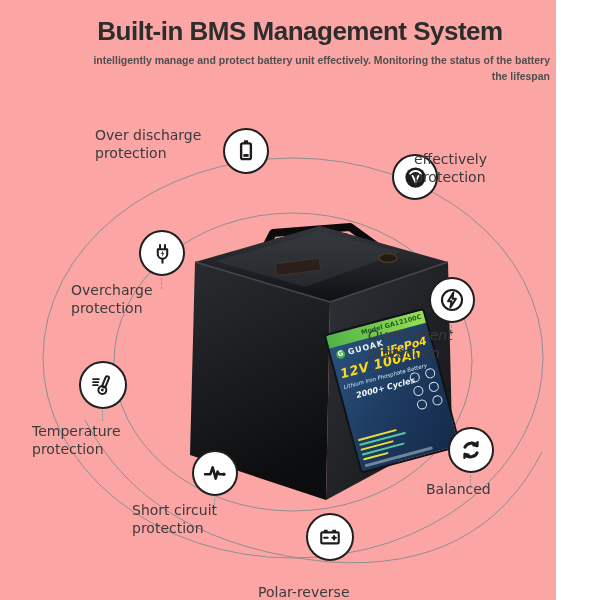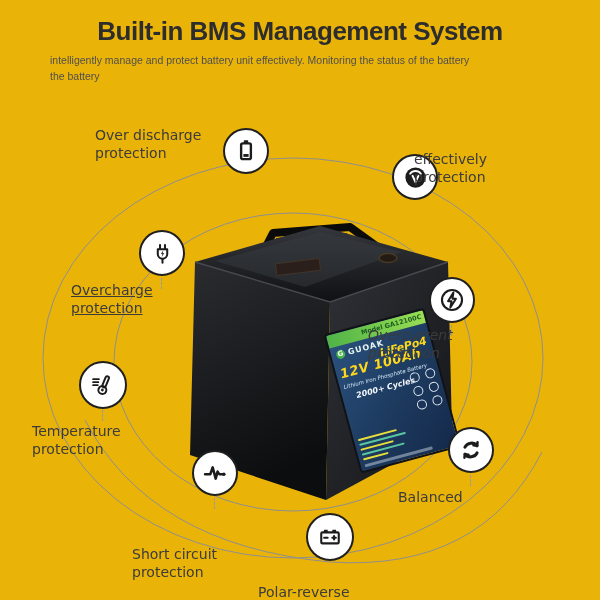--- a/index.html
+++ b/index.html
@@ -1,29 +1,30 @@
 <!DOCTYPE html>
 <html><head>
 <meta charset="utf-8">
 <style>
   html,body{margin:0;padding:0;background:#ffffff;}
   #stage{
-    position:relative;width:600px;height:600px;background:#eab308;overflow:hidden;
+    position:relative;width:556px;height:600px;background:#fca5a5;overflow:hidden;
     font-family:"DejaVu Sans","Liberation Sans",sans-serif;
   }
   
   .title{
     position:absolute;top:16px;left:0;width:600px;text-align:center;
     font-family:"Liberation Sans",sans-serif;font-weight:bold;
     font-size:26px;letter-spacing:-0.5px;color:#2d2d2d;
   }
   .subtitle{
-    position:absolute;top:52px;left:50px;width:500px;text-align:left;
+    position:absolute;top:52px;left:50px;width:500px;text-align:right;
     font-size:10.5px;line-height:16px;color:#4f4f4f;
     font-family:"Liberation Sans",sans-serif;
+    font-weight:bold;
   }
   
   svg.arcs,svg.batt{position:absolute;left:0;top:0;pointer-events:none;}
   
   .icon-circle{
     position:absolute;width:46px;height:46px;border-radius:50%;
     background:#ffffff;border:2px solid #1f1f1f;box-sizing:border-box;
     display:flex;align-items:center;justify-content:center;z-index:5;
   }
   .feat-label{
@@ -75,21 +76,21 @@
     background:rgba(220,230,240,.45);border-radius:1px;}
 </style>
 </head>
 <body>
 
 <div id="stage">
 
   <div class="title">Built-in BMS Management System</div>
   <div class="subtitle">
     <div>intelligently manage and protect battery unit effectively. Monitoring the status of the battery</div>
-    <div>the battery</div>
+    <div>the lifespan</div>
   </div>
 
   <svg class="arcs" width="600" height="600" viewBox="0 0 600 600">
     <ellipse cx="293" cy="358" rx="250" ry="200" fill="none" stroke="#8f8f8f" stroke-width="1"></ellipse>
     <ellipse cx="293" cy="362" rx="179" ry="149" fill="none" stroke="#8f8f8f" stroke-width="1"></ellipse>
     <path d="M 85,420 Q 150,545 330,562 Q 480,572 542,452" fill="none" stroke="#8f8f8f" stroke-width="1"></path>
   </svg>
 
   <svg class="batt" width="600" height="600" viewBox="0 0 600 600">
     <defs>
@@ -179,21 +180,21 @@
   <div class="icon-circle" style="left:139px;top:230px;">
     <svg width="27" height="27" viewBox="0 0 24 24">
       <path d="M 7.8,8.2 H 16.2 V 12.5 A 4.2 4.2 0 0 1 7.8,12.5 Z" fill="none" stroke="#1c1c1c" stroke-width="1.8" stroke-linejoin="round"></path>
       <line x1="9.8" y1="8" x2="9.8" y2="4.4" stroke="#1c1c1c" stroke-width="1.8" stroke-linecap="round"></line>
       <line x1="14.2" y1="8" x2="14.2" y2="4.4" stroke="#1c1c1c" stroke-width="1.8" stroke-linecap="round"></line>
       <line x1="12" y1="16.8" x2="12" y2="20.2" stroke="#1c1c1c" stroke-width="1.8" stroke-linecap="round"></line>
       <path d="M 12.7,9 L 10.6,12.4 H 12 L 11.3,15 L 13.6,11.7 H 12.1 Z" fill="#1c1c1c"></path>
     </svg>
   </div>
   <div class="dash-tick" style="left:161px;top:278px;"></div>
-  <div class="feat-label" style="left:71px;top:281px;text-decoration:underline;">
+  <div class="feat-label" style="left:71px;top:281px;">
     <div>Overcharge</div>
     <div>protection</div>
   </div>
 
   <div class="icon-circle" style="left:429px;top:277px;">
     <svg width="28" height="28" viewBox="0 0 24 24">
       <circle cx="12" cy="12" r="8.6" fill="none" stroke="#1c1c1c" stroke-width="1.8"></circle>
       <path d="M 13.2,5.6 L 8.6,13 h 3 L 10.6,18.4 L 15.4,11 h -3 Z" fill="none" stroke="#1c1c1c" stroke-width="1.7" stroke-linejoin="round"></path>
     </svg>
   </div>
@@ -223,32 +224,32 @@
 
   <div class="icon-circle" style="left:448px;top:427px;">
     <svg width="28" height="28" viewBox="0 0 24 24">
       <path d="M 6.8,9.6 A 6.2 6.2 0 0 1 17.2,8.4" fill="none" stroke="#1c1c1c" stroke-width="2.6" stroke-linecap="round"></path>
       <path d="M 17.2,8.4 l 0.4,-3 M 17.2,8.4 l -3,-0.4" stroke="#1c1c1c" stroke-width="2.2" stroke-linecap="round"></path>
       <path d="M 17.2,14.4 A 6.2 6.2 0 0 1 6.8,15.6" fill="none" stroke="#1c1c1c" stroke-width="2.6" stroke-linecap="round"></path>
       <path d="M 6.8,15.6 l -0.4,3 M 6.8,15.6 l 3,0.4" stroke="#1c1c1c" stroke-width="2.2" stroke-linecap="round"></path>
     </svg>
   </div>
   <div class="dash-tick" style="left:470px;top:475px;"></div>
-  <div class="feat-label" style="left:398px;top:480px;margin-top:8px;">
+  <div class="feat-label" style="left:426px;top:480px;">
     <div>Balanced</div>
   </div>
 
   <div class="icon-circle" style="left:192px;top:450px;">
     <svg width="28" height="28" viewBox="0 0 24 24">
       <path d="M 3.5,13 H 8 L 10,7.2 L 12.6,16.8 L 14.2,10.8 L 15.6,13 H 19" fill="none" stroke="#1c1c1c" stroke-width="2.2" stroke-linecap="round" stroke-linejoin="round"></path>
       <circle cx="19.6" cy="13" r="1.5" fill="#1c1c1c"></circle>
     </svg>
   </div>
   <div class="dash-tick" style="left:214px;top:498px;"></div>
-  <div class="feat-label" style="left:132px;top:501px;margin-top:44px;">
+  <div class="feat-label" style="left:132px;top:501px;">
     <div>Short circuit</div>
     <div>protection</div>
   </div>
 
   <div class="icon-circle" style="left:306px;top:513px;width:48px;height:48px;">
     <svg width="28" height="28" viewBox="0 0 24 24">
       <rect x="4.5" y="8" width="15" height="9.5" rx="1" fill="none" stroke="#1c1c1c" stroke-width="1.8"></rect>
       <rect x="6.8" y="5.8" width="3.2" height="2.2" fill="#1c1c1c"></rect>
       <rect x="14" y="5.8" width="3.2" height="2.2" fill="#1c1c1c"></rect>
       <line x1="7" y1="12.7" x2="10" y2="12.7" stroke="#1c1c1c" stroke-width="1.8" stroke-linecap="round"></line>

